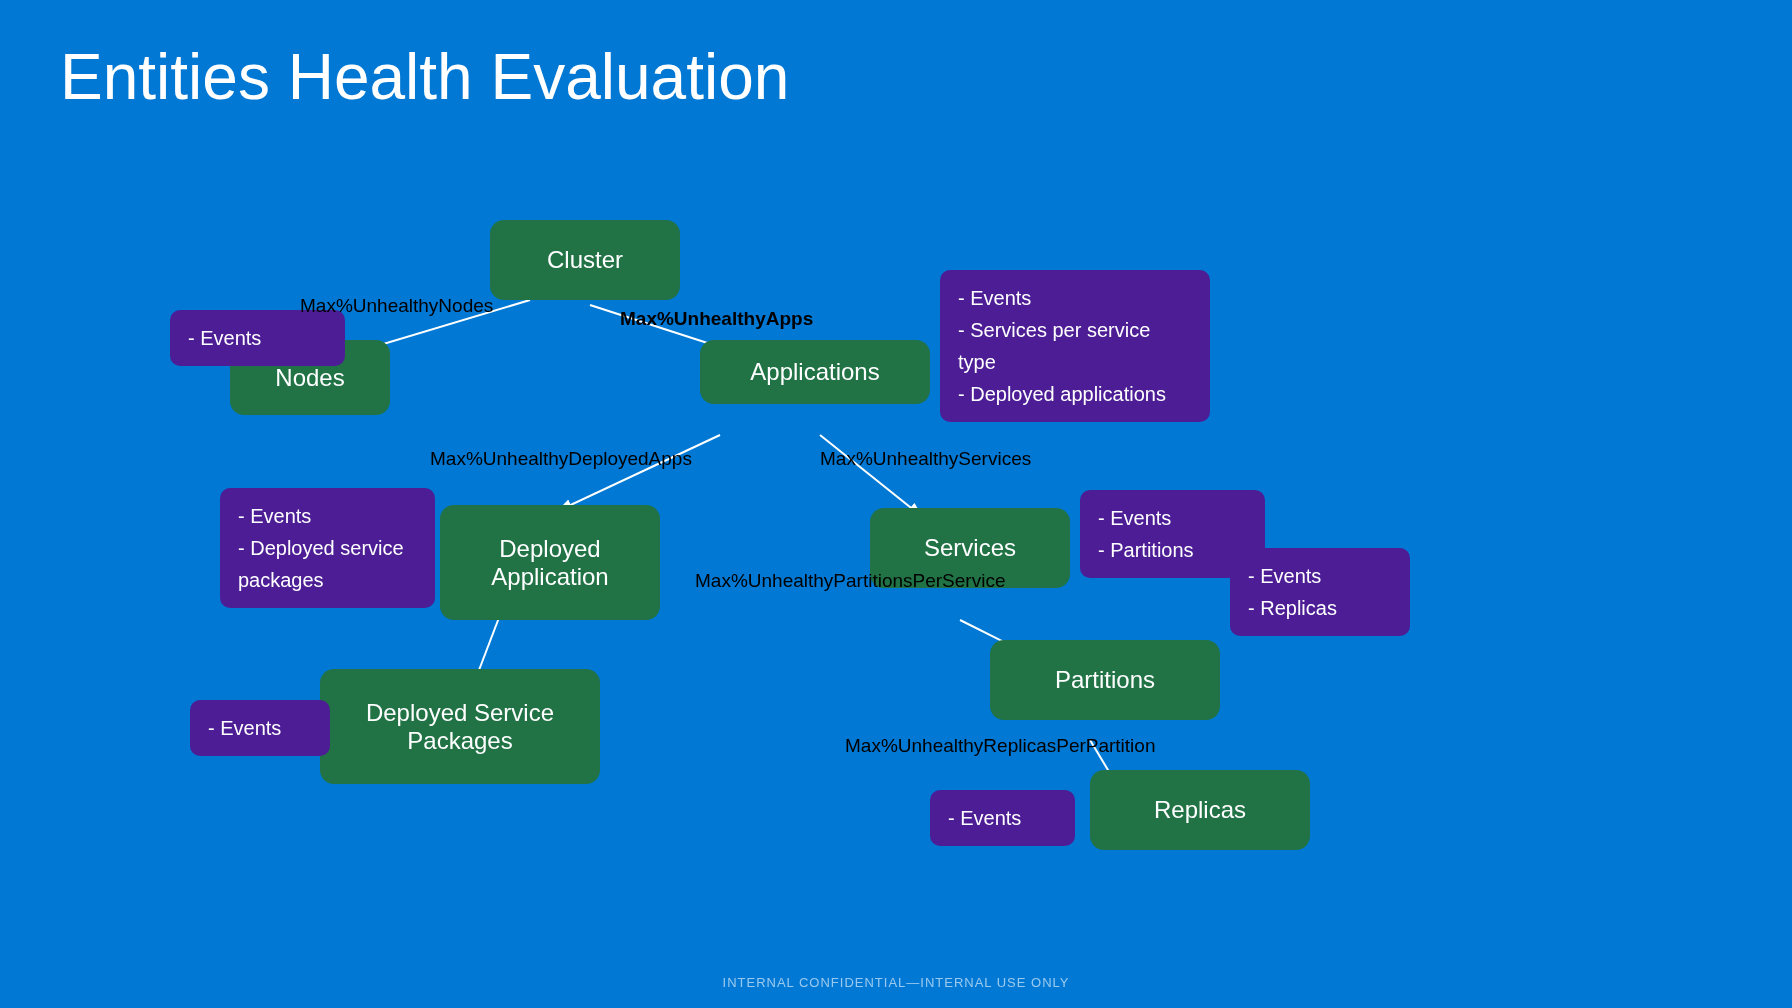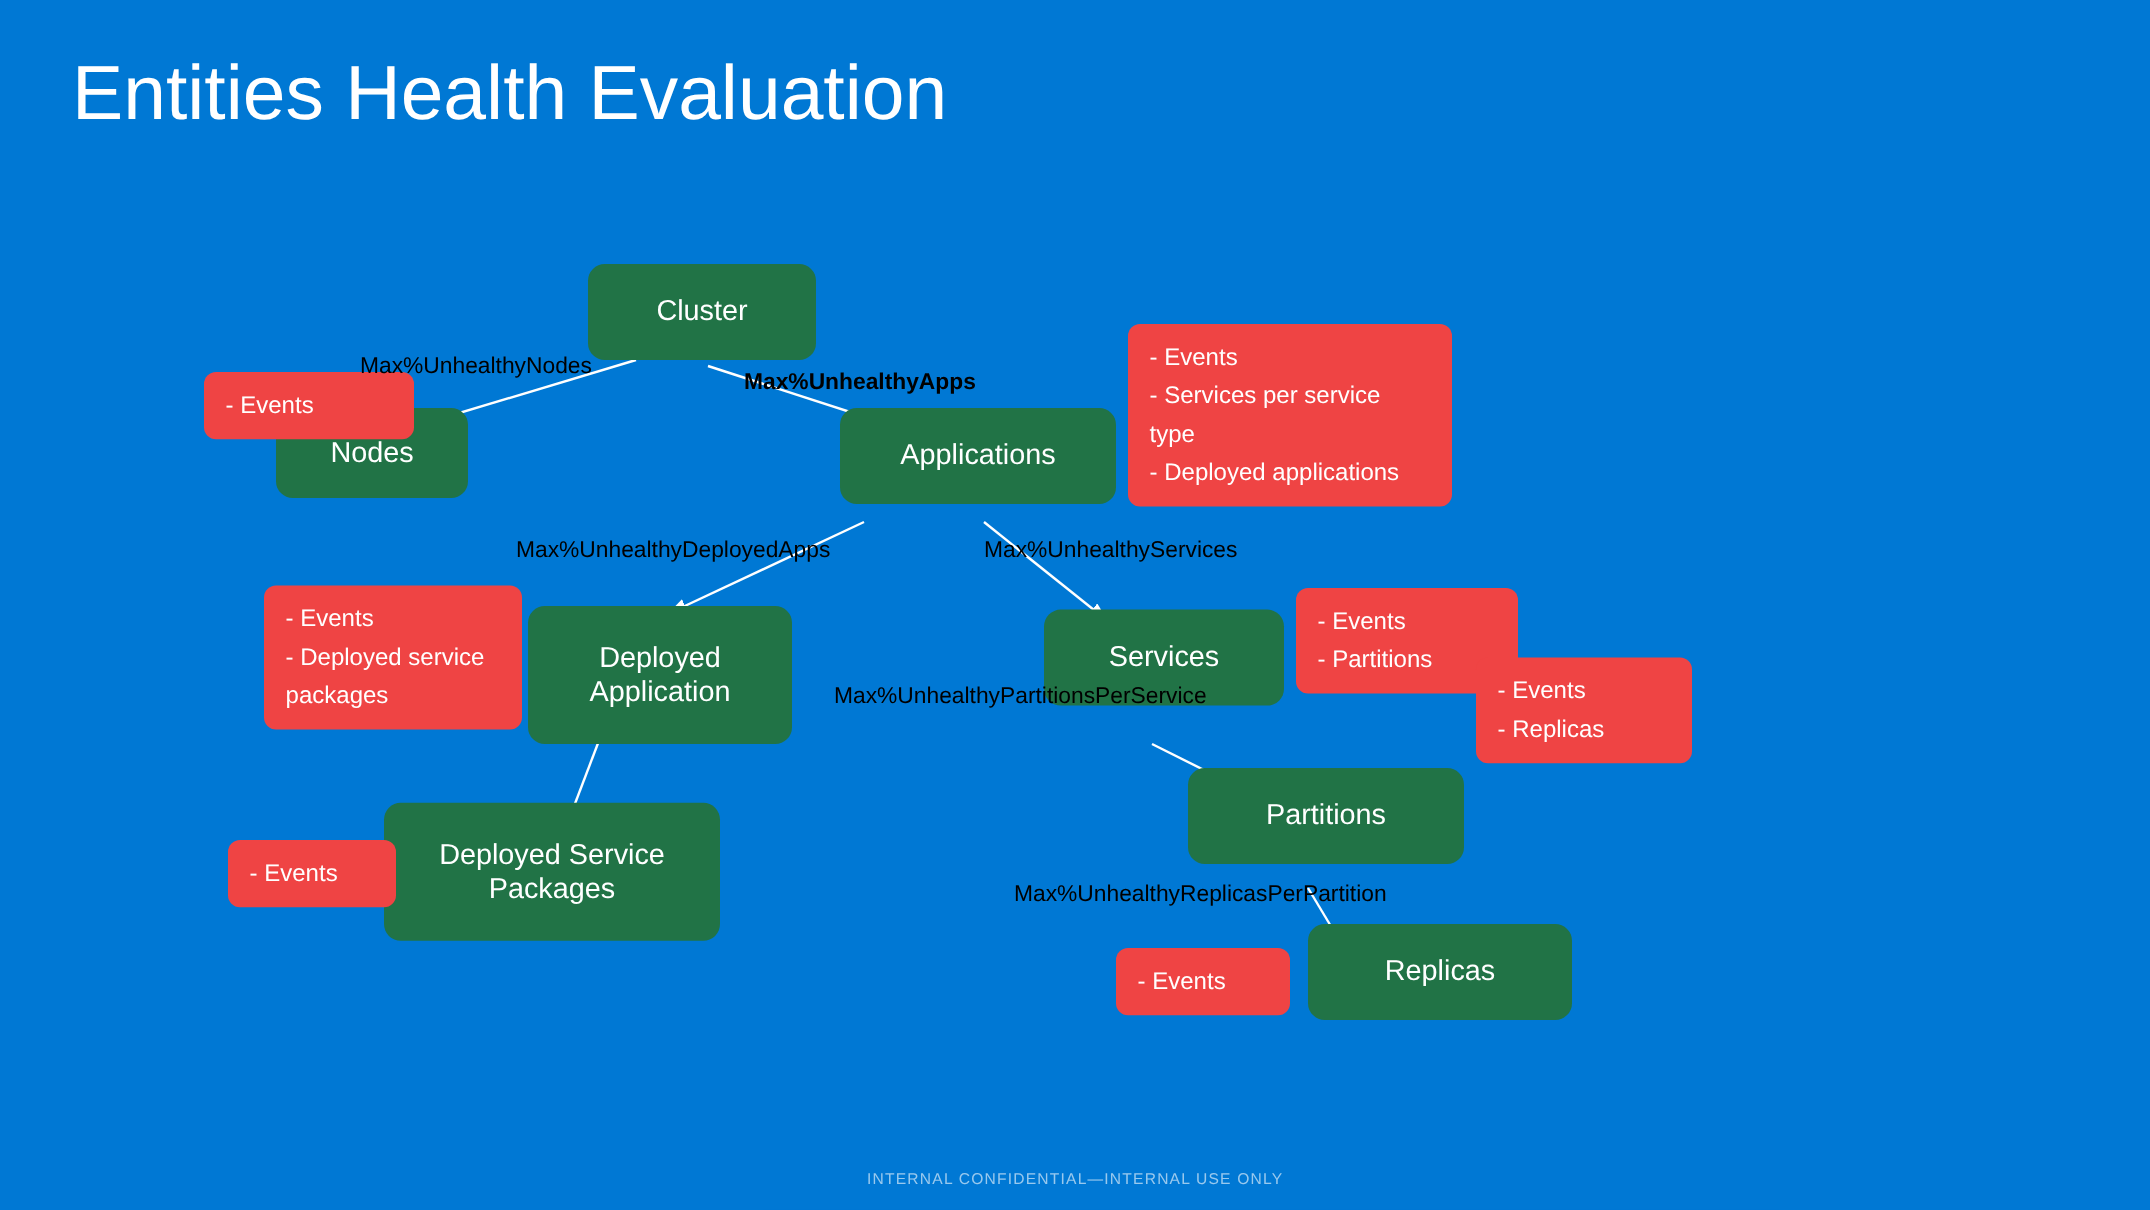--- a/index.html
+++ b/index.html
@@ -38,21 +38,21 @@
       align-items: center;
       justify-content: center;
       text-align: center;
       font-size: 24px;
       font-weight: 500;
       color: white;
       padding: 10px 20px;
     }
     .node-orange {
       position: absolute;
-      background-color: #ef4444;
+      background-color: #4c1d95;
       border-radius: 10px;
       color: white;
       font-size: 20px;
       padding: 12px 18px;
       line-height: 1.6;
     }
     .node-orange ul {
       list-style: none;
     }
     .node-orange ul li::before {
@@ -116,21 +116,21 @@
 <div class="node-green" style="left: 230px; top: 340px; width: 160px; height: 75px;">
   <span>Nodes</span>
 </div>
 
 <div class="node-orange" style="left: 170px; top: 310px; width: 175px;">
   <ul>
     <li>Events</li>
   </ul>
 </div>
 
-<div class="node-green" style="left: 700px; top: 340px; width: 230px; height: 80px;">
+<div class="node-green" style="left: 700px; top: 340px; width: 230px; height: 64px;">
   <span>Applications</span>
 </div>
 
 <div class="node-orange" style="left: 940px; top: 270px; width: 270px;">
   <ul>
     <li>Events</li>
     <li>Services per service type</li>
     <li>Deployed applications</li>
   </ul>
 </div>

